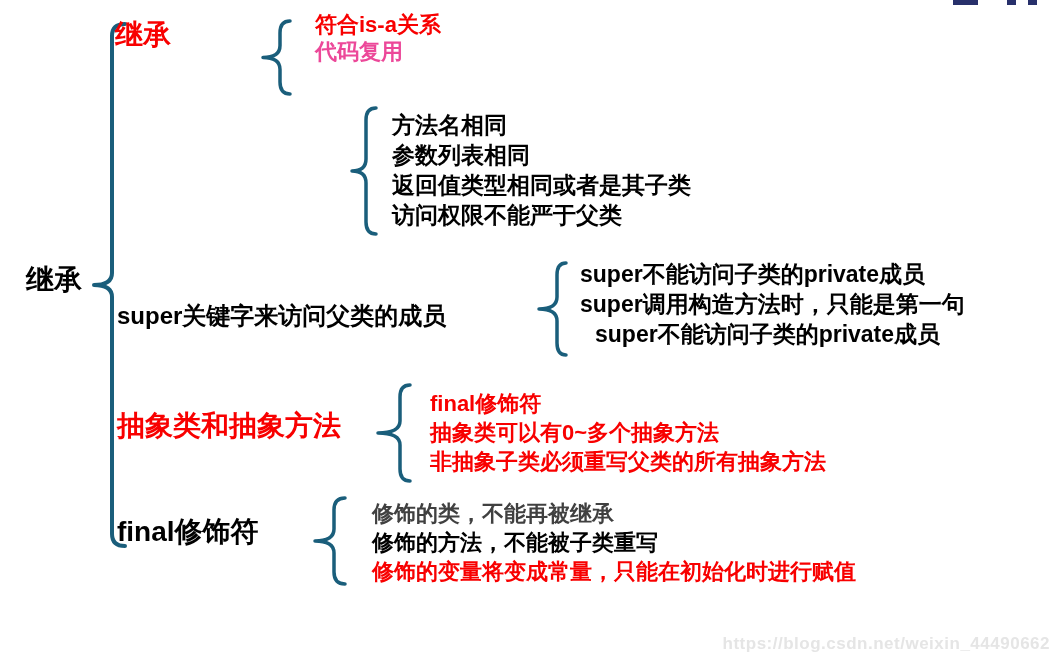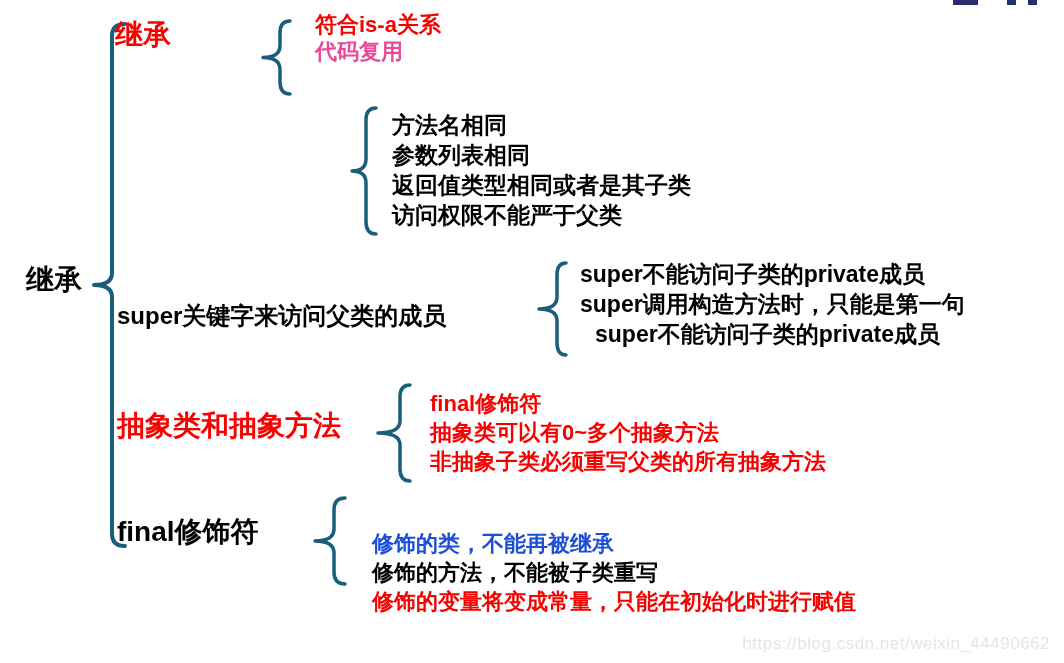--- a/index.html
+++ b/index.html
@@ -36,21 +36,21 @@
   #brace-svg{position:absolute;left:0;top:0;width:1064px;height:663px;pointer-events:none;}
   #brace-svg path{fill:none;stroke:var(--brace,#1a5e7b);stroke-linecap:round;stroke-linejoin:round;}
 
   .logo-frag{position:absolute;top:0;height:5px;background:var(--navy,#28306b);}
   .frag-a{left:953px;width:25px;}
   .frag-b{left:1007px;width:9px;}
   .frag-c{left:1028px;width:9px;}
 
   .watermark{
     position:absolute;right:14px;top:634px;
-    font-size:17px;font-weight:normal;
+    font-size:17px;font-weight:bold;
     color:var(--watermark,#e5e5e5);
     letter-spacing:0.5px;
   }
 </style>
 </head>
 <body>
 
 <div id="stage" style="--red: #F80000; --black: #000000; --brace: #1A5E7B; --navy: #28306B; --watermark: #E5E5E5; --bg: #FFFFFF;">
 
   <svg id="brace-svg">
@@ -123,21 +123,21 @@
     <div style="color: rgb(0, 0, 0); margin-left: 15px;">super不能访问子类的private成员</div>
   </div>
 
   <div class="abs items items3">
     <div style="color: rgb(248, 0, 0);">final修饰符</div>
     <div style="color: rgb(248, 0, 0);">抽象类可以有0~多个抽象方法</div>
     <div style="color: rgb(248, 0, 0);">非抽象子类必须重写父类的所有抽象方法</div>
   </div>
 
   <div class="abs items items4">
-    <div style="color: #1d4ed8; margin-top: 30px;">修饰的类，不能再被继承</div>
+    <div style="color: #404040;">修饰的类，不能再被继承</div>
     <div style="color: rgb(0, 0, 0);">修饰的方法，不能被子类重写</div>
     <div style="color: rgb(248, 0, 0);">修饰的变量将变成常量，只能在初始化时进行赋值</div>
   </div>
 
   <div class="logo-frag frag-a"></div>
   <div class="logo-frag frag-b"></div>
   <div class="logo-frag frag-c"></div>
 
   <div class="watermark">https://blog.csdn.net/weixin_44490662</div>
 

